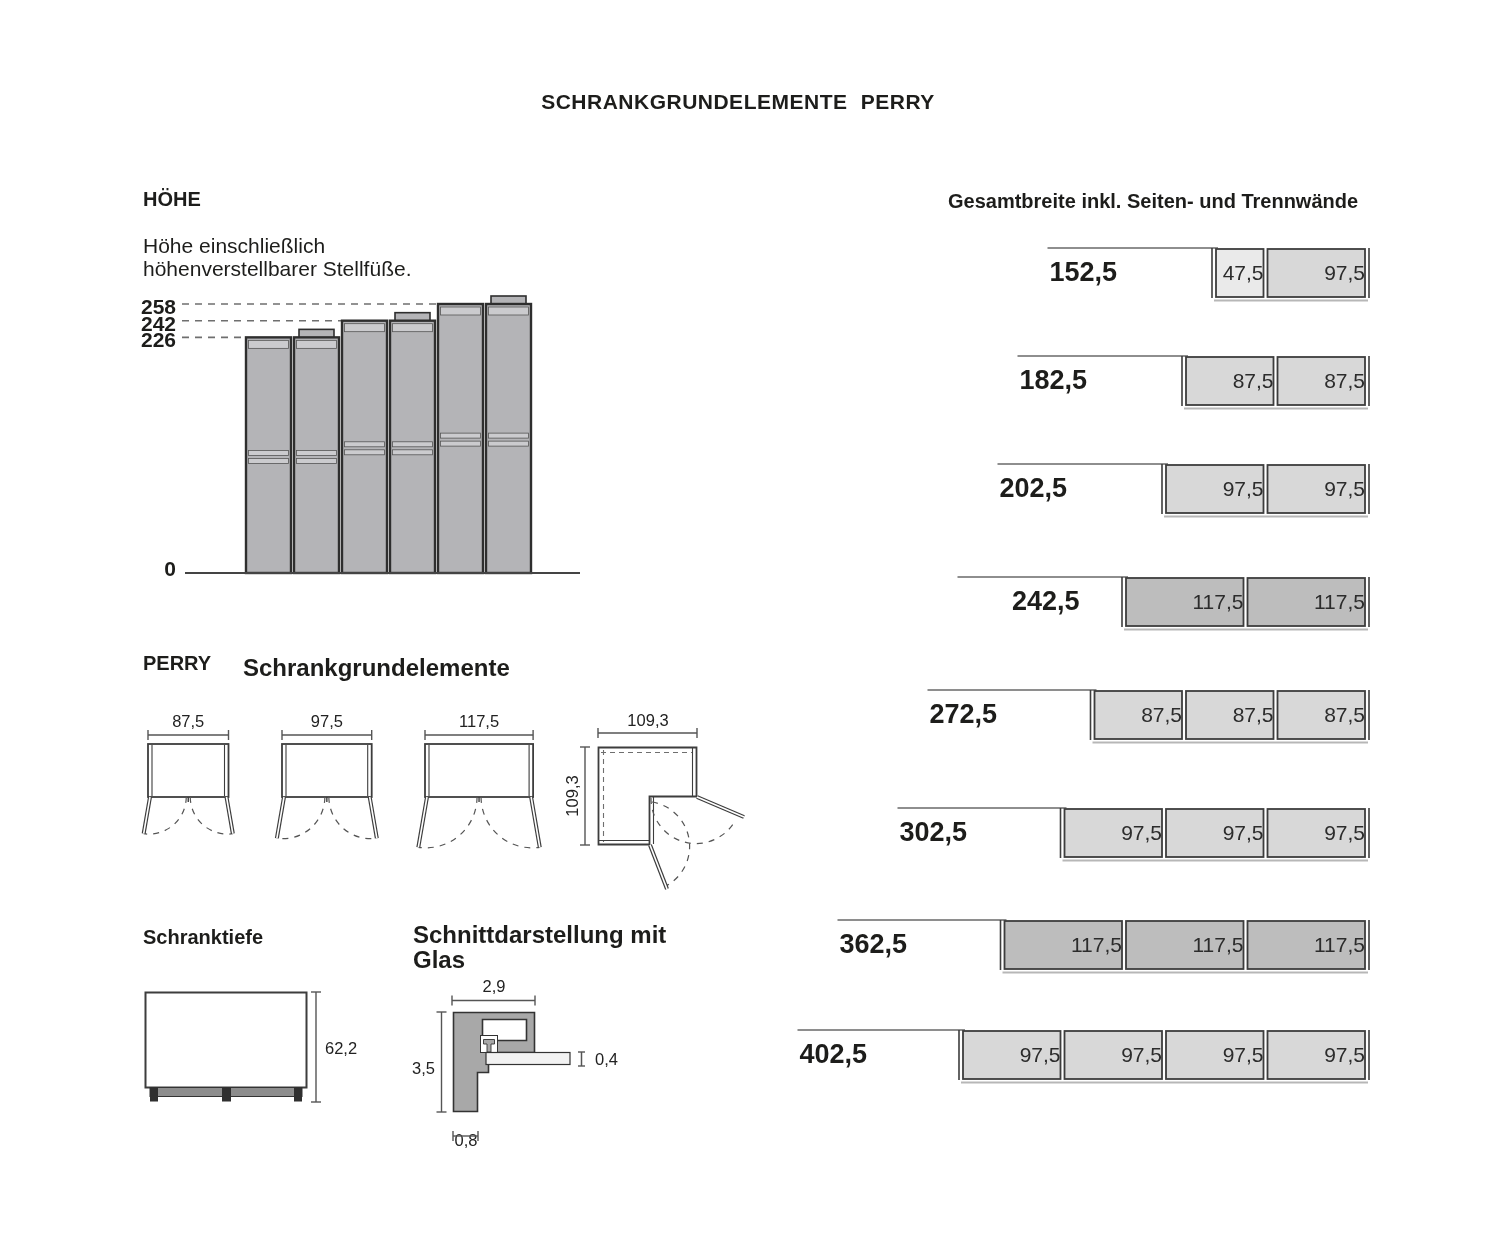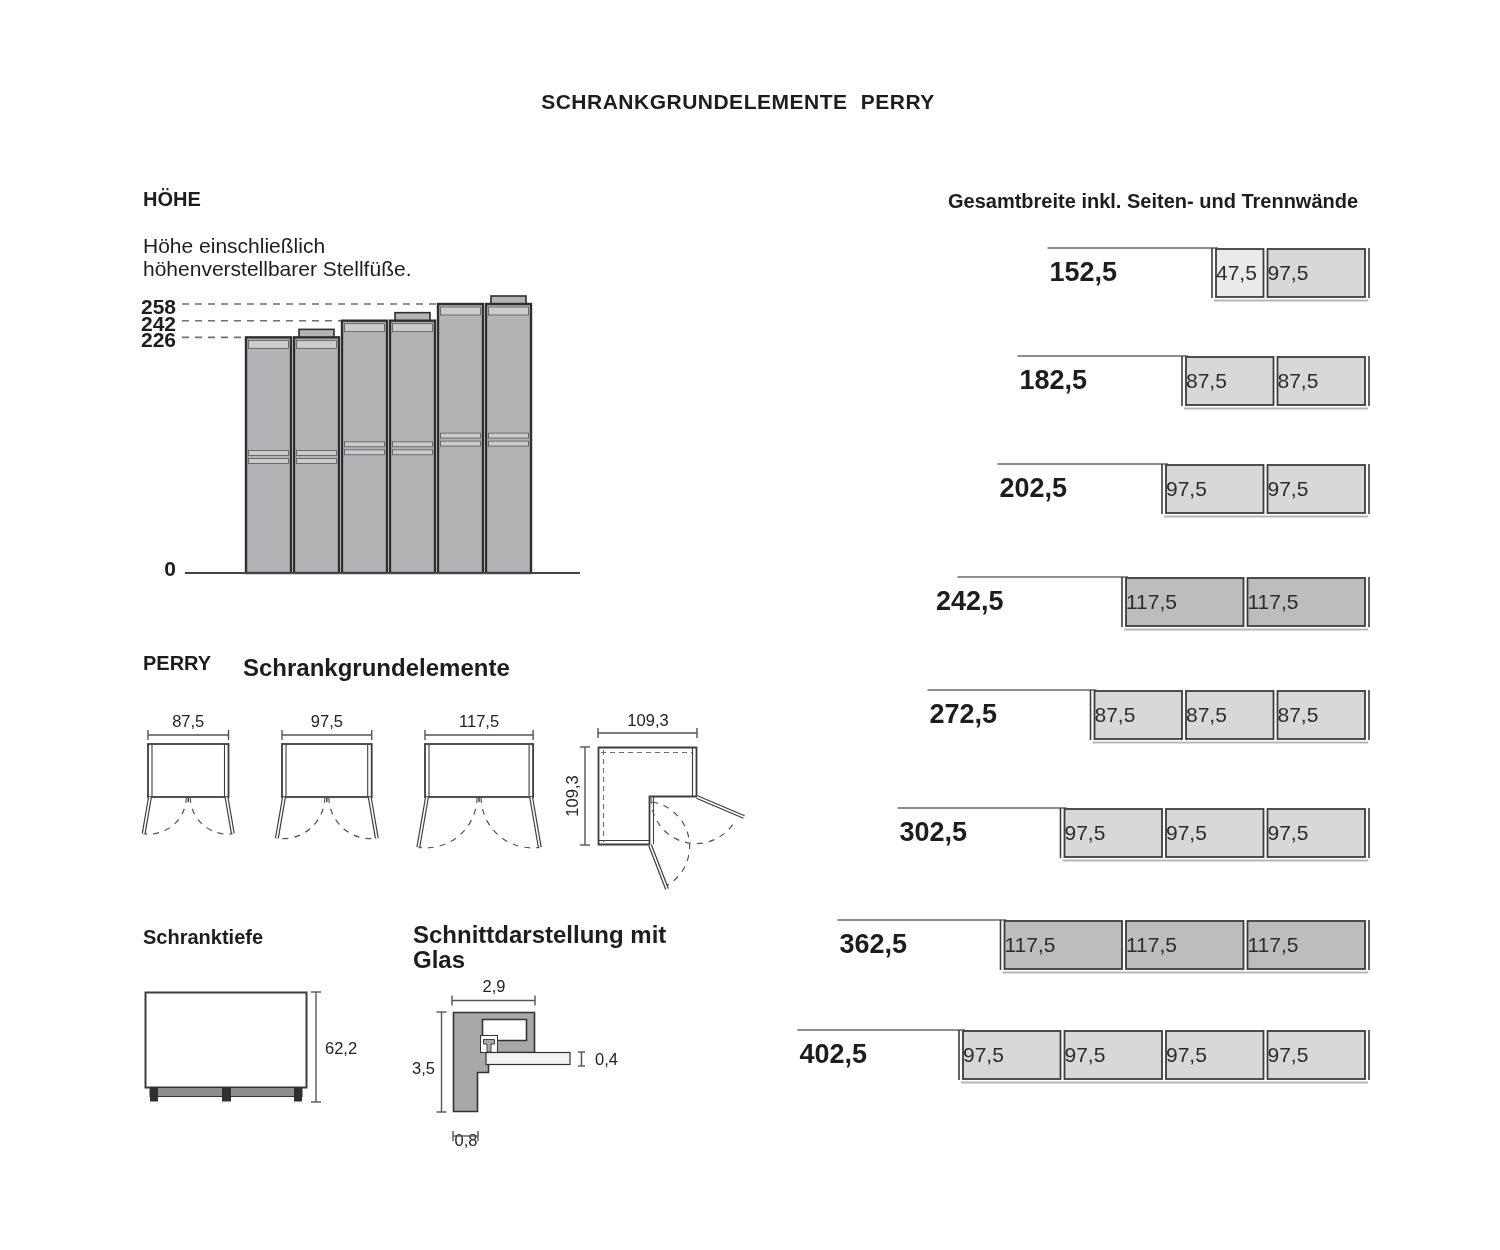--- a/index.html
+++ b/index.html
@@ -7,21 +7,21 @@
     width:1500px;height:1250px;position:relative;background:#ffffff;
     font-family:"Liberation Sans", sans-serif;color:#1d1d1b;overflow:hidden;
   }
   .abs{position:absolute;}
   .page-title{font-size:21px;font-weight:700;letter-spacing:.5px;word-spacing:7px;transform:translateX(-50%);white-space:nowrap;text-align:right;}
   .sec-head{font-size:20px;font-weight:700;white-space:nowrap;}
   .sub-head{font-size:24px;font-weight:700;white-space:nowrap;}
   .note{font-size:21px;line-height:23px;white-space:nowrap;}
   .tick-label{font-size:21px;font-weight:700;width:42px;text-align:right;}
   .row-total{font-size:27px;font-weight:700;white-space:nowrap;}
-  .seg-label{font-size:21px;color:#2c2c2c;text-align:left;}
+  .seg-label{font-size:21px;color:#2c2c2c;text-align:right;}
   .dim-label{font-size:16.5px;color:#222;white-space:nowrap;}
   .c{transform:translate(-50%,-100%);}
   .vmid{transform:translateY(-50%);}
   .rot{transform:translate(-50%,-50%) rotate(-90deg);}
   svg{position:absolute;left:0;top:0;}
   #labels{position:absolute;left:0;top:0;width:100%;height:100%;}
 </style>
 </head>
 <body>
 
@@ -247,21 +247,21 @@
     <div class="abs seg-label" style="left:1267.5px;top:261px;width:97.5px">97,5</div>
     <div class="abs row-total" style="left:1049.5px;top:257px">152,5</div>
     <div class="abs seg-label" style="left:1186px;top:369px;width:87.5px">87,5</div>
     <div class="abs seg-label" style="left:1277.5px;top:369px;width:87.5px">87,5</div>
     <div class="abs row-total" style="left:1019.5px;top:365px">182,5</div>
     <div class="abs seg-label" style="left:1166px;top:477px;width:97.5px">97,5</div>
     <div class="abs seg-label" style="left:1267.5px;top:477px;width:97.5px">97,5</div>
     <div class="abs row-total" style="left:999.5px;top:473px">202,5</div>
     <div class="abs seg-label" style="left:1126px;top:590px;width:117.5px">117,5</div>
     <div class="abs seg-label" style="left:1247.5px;top:590px;width:117.5px">117,5</div>
-    <div class="abs row-total" style="left:936px;top:586px">242,5</div>
+    <div class="abs row-total" style="left:1012px;top:586px">242,5</div>
     <div class="abs seg-label" style="left:1094.5px;top:703px;width:87.5px">87,5</div>
     <div class="abs seg-label" style="left:1186px;top:703px;width:87.5px">87,5</div>
     <div class="abs seg-label" style="left:1277.5px;top:703px;width:87.5px">87,5</div>
     <div class="abs row-total" style="left:929.5px;top:699px">272,5</div>
     <div class="abs seg-label" style="left:1064.5px;top:821px;width:97.5px">97,5</div>
     <div class="abs seg-label" style="left:1166px;top:821px;width:97.5px">97,5</div>
     <div class="abs seg-label" style="left:1267.5px;top:821px;width:97.5px">97,5</div>
     <div class="abs row-total" style="left:899.5px;top:817px">302,5</div>
     <div class="abs seg-label" style="left:1004.5px;top:933px;width:117.5px">117,5</div>
     <div class="abs seg-label" style="left:1126px;top:933px;width:117.5px">117,5</div>

